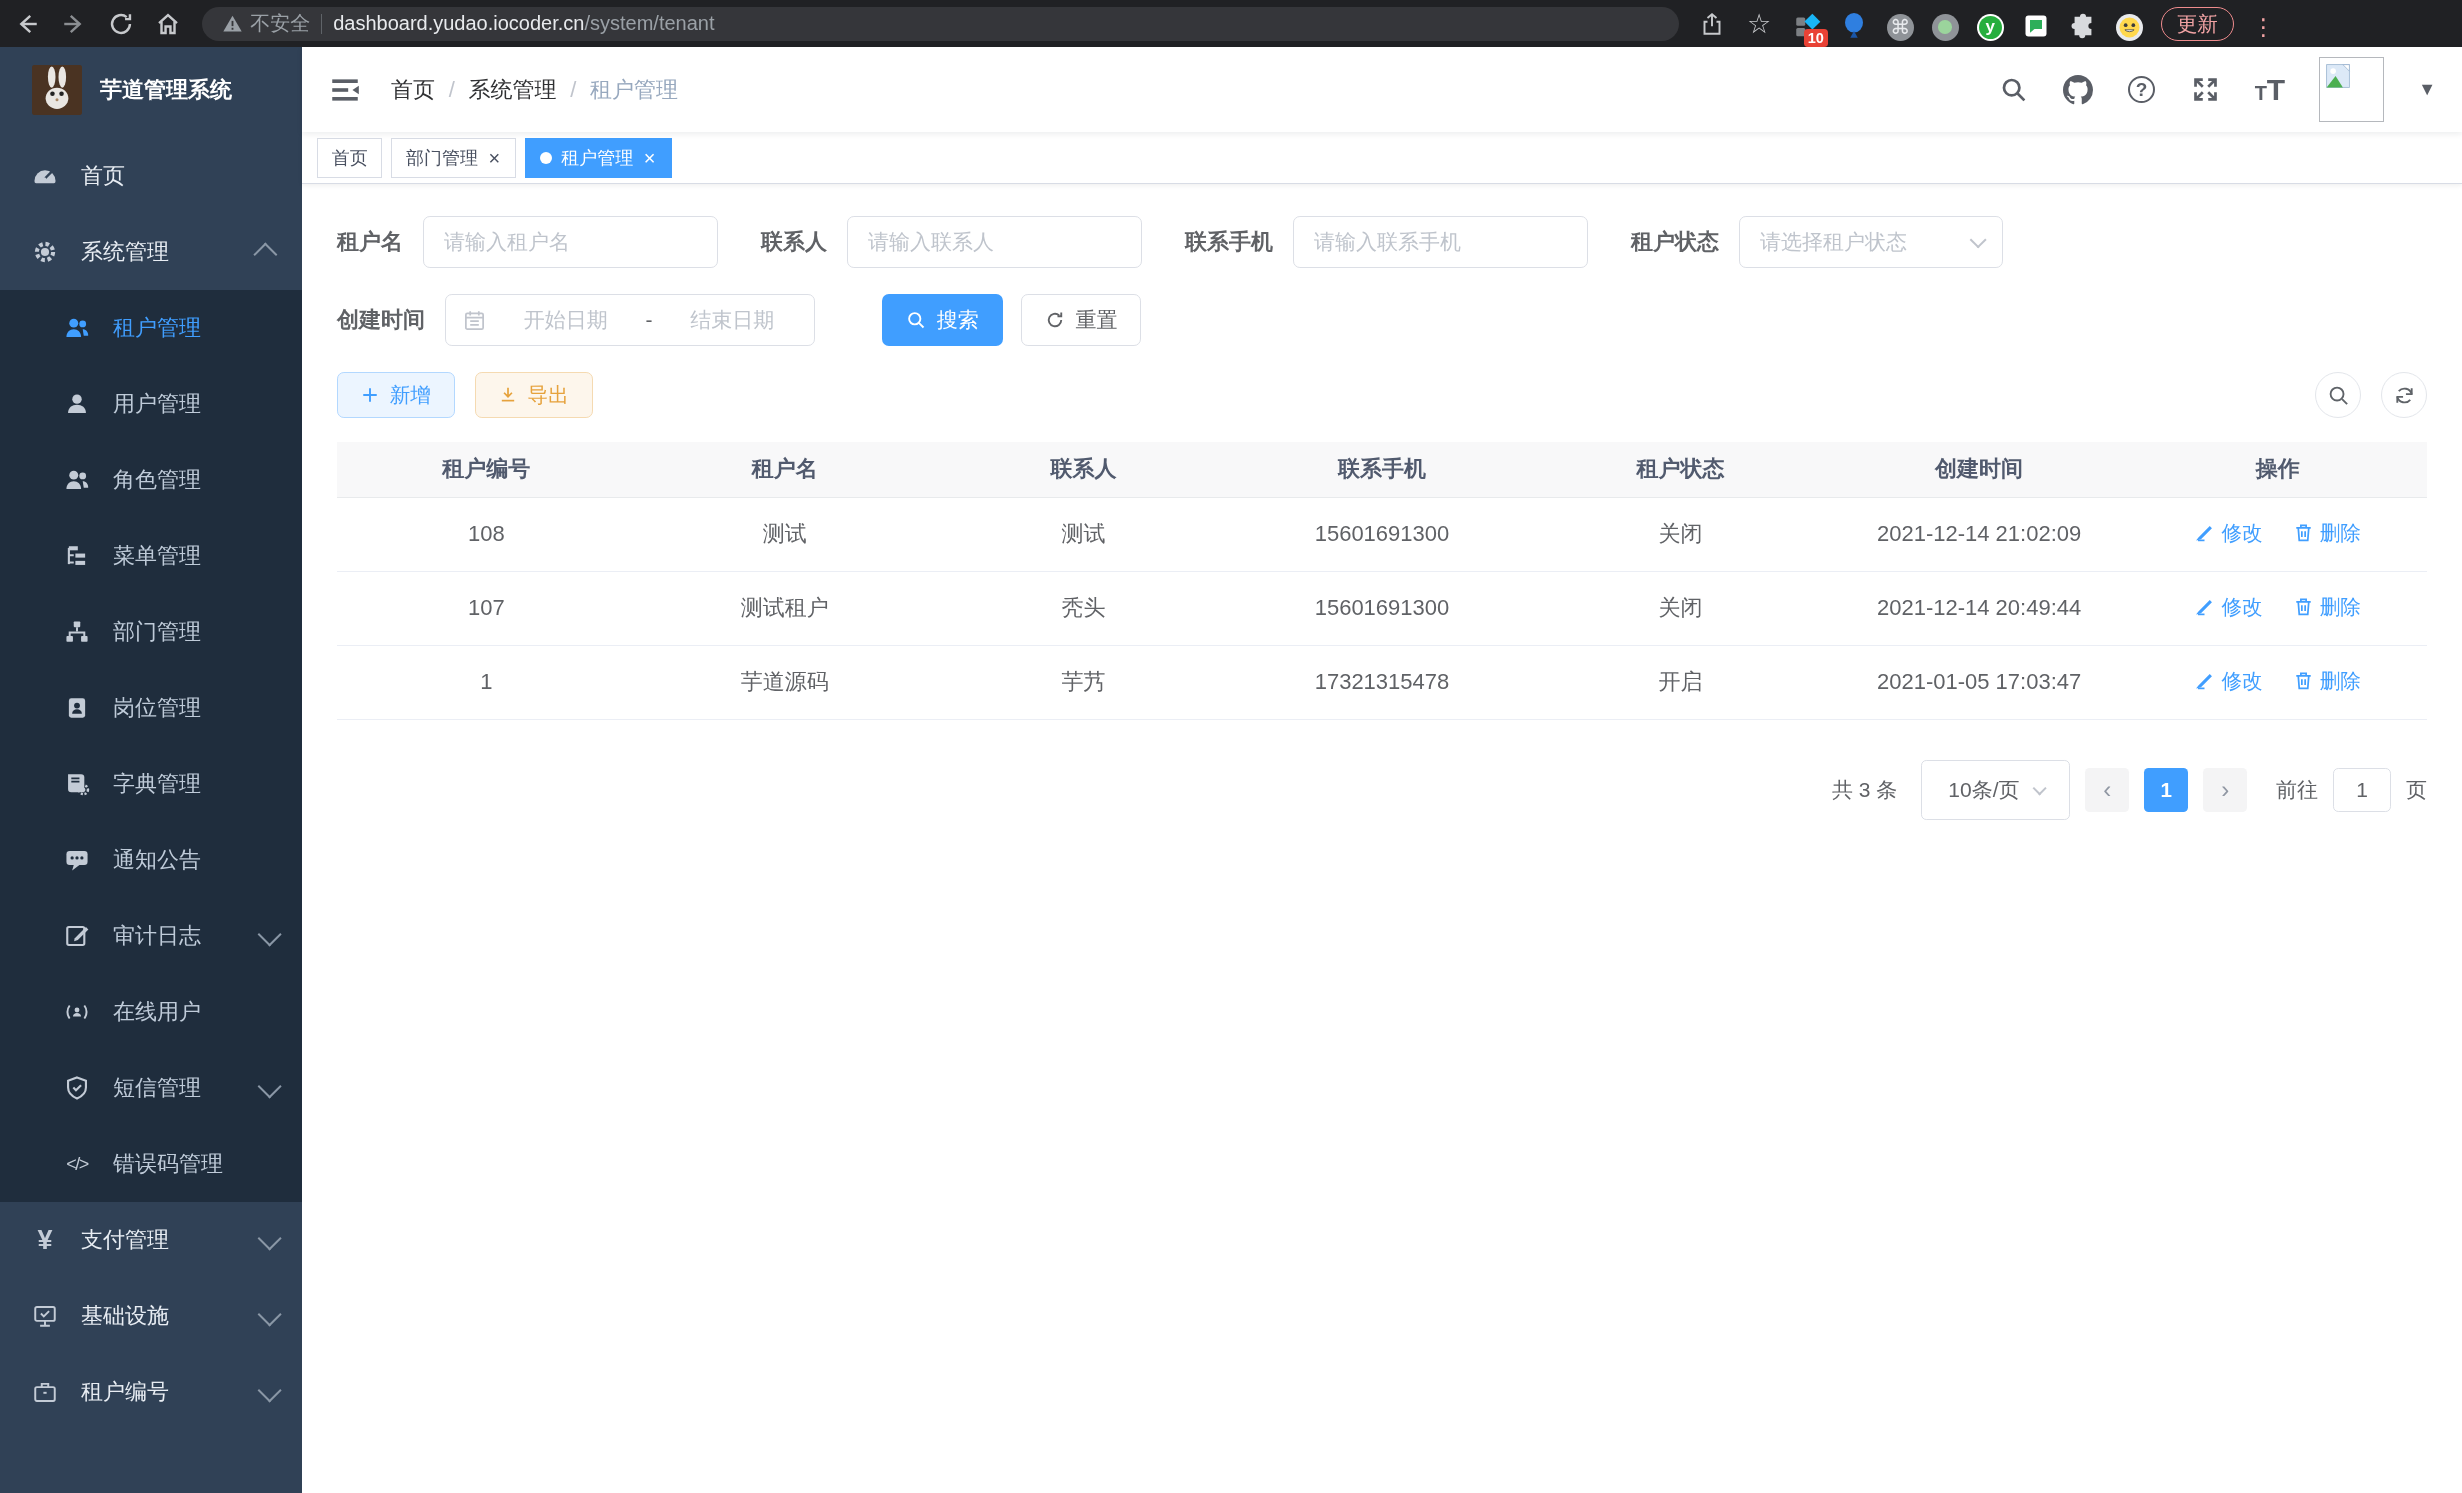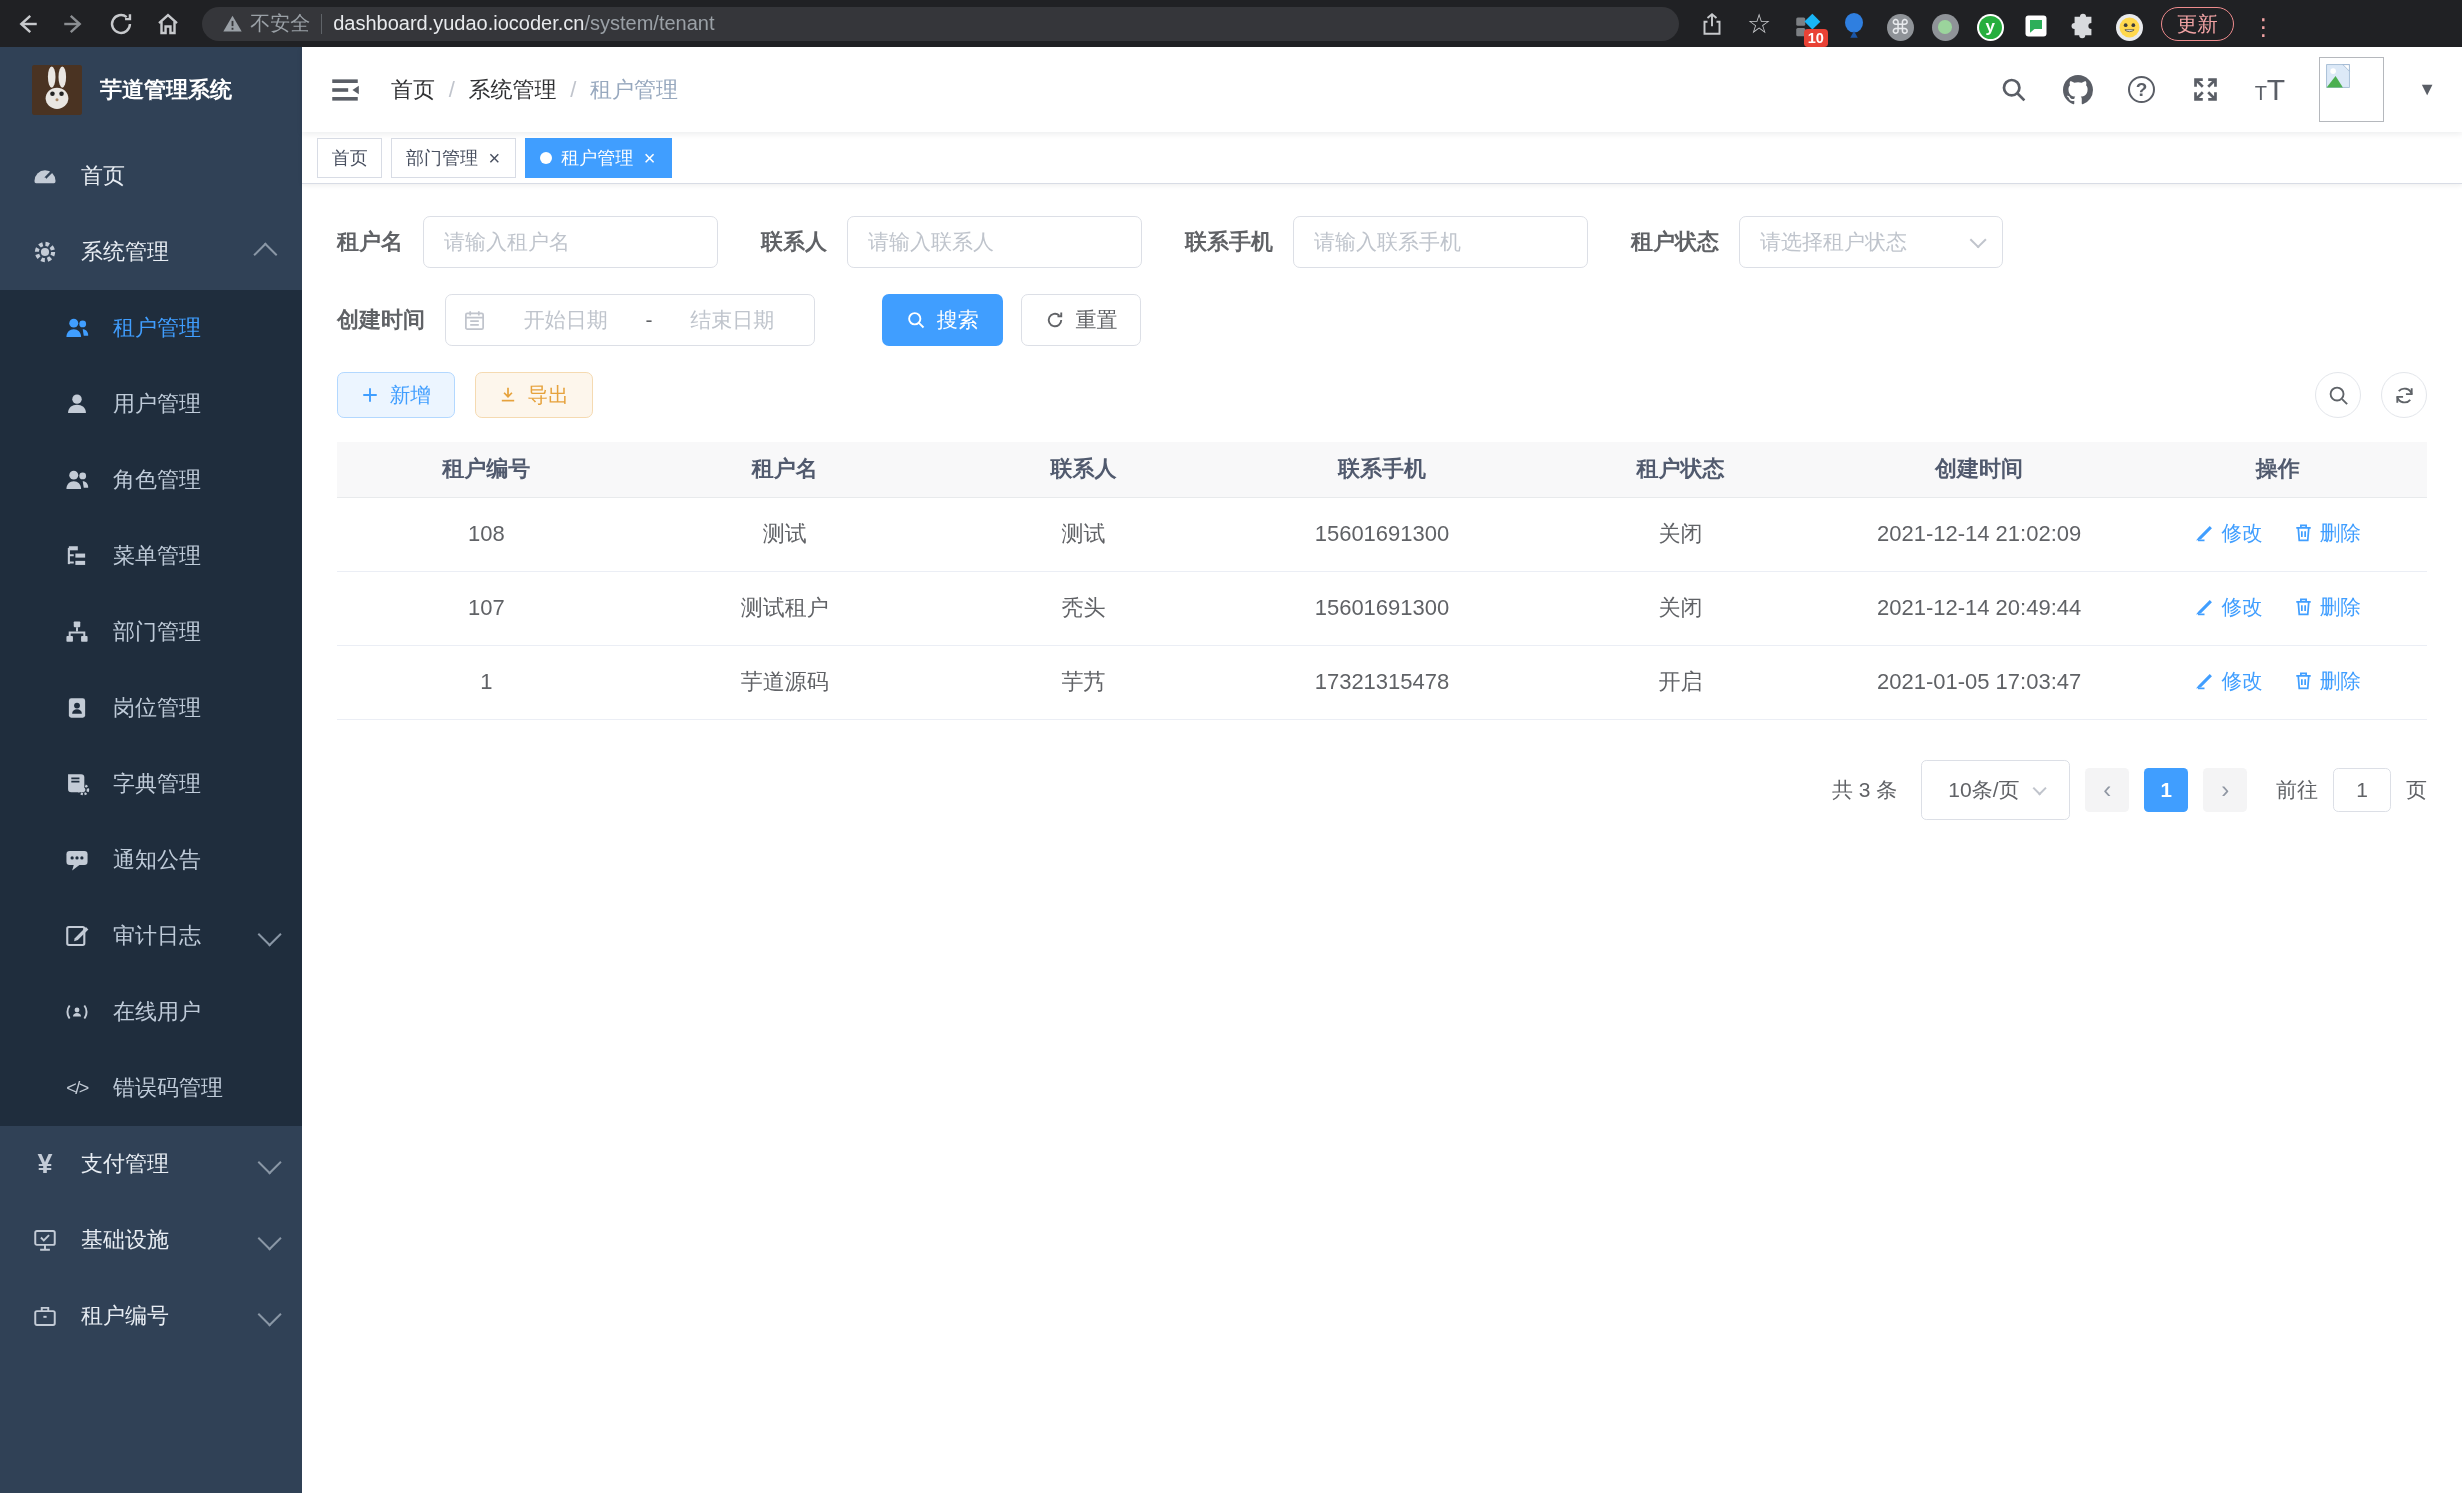--- a/index.html
+++ b/index.html
@@ -53,21 +53,21 @@
     box-shadow:0 1.5px 6px rgba(0,21,41,.08); position:relative; z-index:3; background:#fff; }
   .hamburger { width:34px; height:34px; margin-right:29px; cursor:pointer; color:#5a5e66; }
   .crumb { display:flex; align-items:center; gap:13.7px; font-size:22px; }
   .crumb .c1 { color:#303133; font-weight:500; cursor:pointer; }
   .crumb .sep { color:#c0c4cc; }
   .crumb .c-last { color:#97a8be; }
   .nav-right { margin-left:auto; display:flex; align-items:center; gap:34px; color:#5a5e66; }
   .nav-right .tool { width:30px; height:30px; cursor:pointer; display:flex; align-items:center; justify-content:center; }
   .q-circle { width:27px; height:27px; border:2.3px solid #5a5e66; border-radius:50%;
     font-size:19px; font-weight:bold; display:flex; align-items:center; justify-content:center; }
-  .tT { font-weight:normal; font-size:30px; line-height:1; cursor:pointer;text-align:center; }
+  .tT { font-weight:bold; font-size:30px; line-height:1; cursor:pointer;text-align:center; }
   .tT .small { font-size:20px; }
   .avatar-box { width:65px; height:65px; border:1.5px solid #b5b8bd; background:#fff;
     display:flex; padding:4.6px; cursor:pointer; }
   .caret { color:#5a5e66; font-size:18px; cursor:pointer; }
 
   .tabbar { height:52px; background:#fff; border-bottom:1.5px solid #d8dce5;
     box-shadow:0 1.5px 4.6px rgba(0,0,0,.06); display:flex; align-items:center; padding:0 15px; gap:9px;
     position:relative; z-index:2; }
   .tag { height:40px; border:1.5px solid #d8dce5; background:#fff; color:#495060;
     font-size:18px; display:flex; align-items:center; padding:0 13.7px; gap:9px; cursor:pointer; }
@@ -341,20 +341,28 @@
         <span class="chev down"></span>
       </div>
       <div class="m-item m-sub">
         <svg class="ic" viewBox="0 0 32 32" fill="none" stroke="currentColor" stroke-width="2.4">
             <path d="M7 8 a13 13 0 0 0 0 16"></path>
             <path d="M25 8 a13 13 0 0 1 0 16"></path>
             <circle cx="16" cy="13.5" r="3" fill="currentColor" stroke="none"></circle>
             <path d="M11 21.5 c0-2.8 2.2-4.4 5-4.4 s5 1.6 5 4.4" fill="currentColor" stroke="none"></path>
           </svg>
         <span class="lbl">在线用户</span>
+      </div>
+      <div class="m-item m-sub">
+        <svg class="ic" viewBox="0 0 32 32" fill="none" stroke="currentColor" stroke-width="2.6">
+            <path d="M16 3 L27 7 v8.5 C27 23 22 26.5 16 29 C10 26.5 5 23 5 15.5 V7 Z"></path>
+            <path d="M11.5 15.5 l3.2 3.2 L21 12.5"></path>
+          </svg>
+        <span class="lbl">短信管理</span>
+        <span class="chev down"></span>
       </div>
       <div class="m-item m-sub">
         <span class="glyph-ic" style="font-size:18px;letter-spacing:-1.5px;">&lt;/&gt;</span>
         <span class="lbl">错误码管理</span>
       </div>
 
       <div class="m-item">
         <span class="glyph-ic" style="font-size:27px;font-weight:bold;">¥</span>
         <span class="lbl">支付管理</span>
         <span class="chev down"></span>

